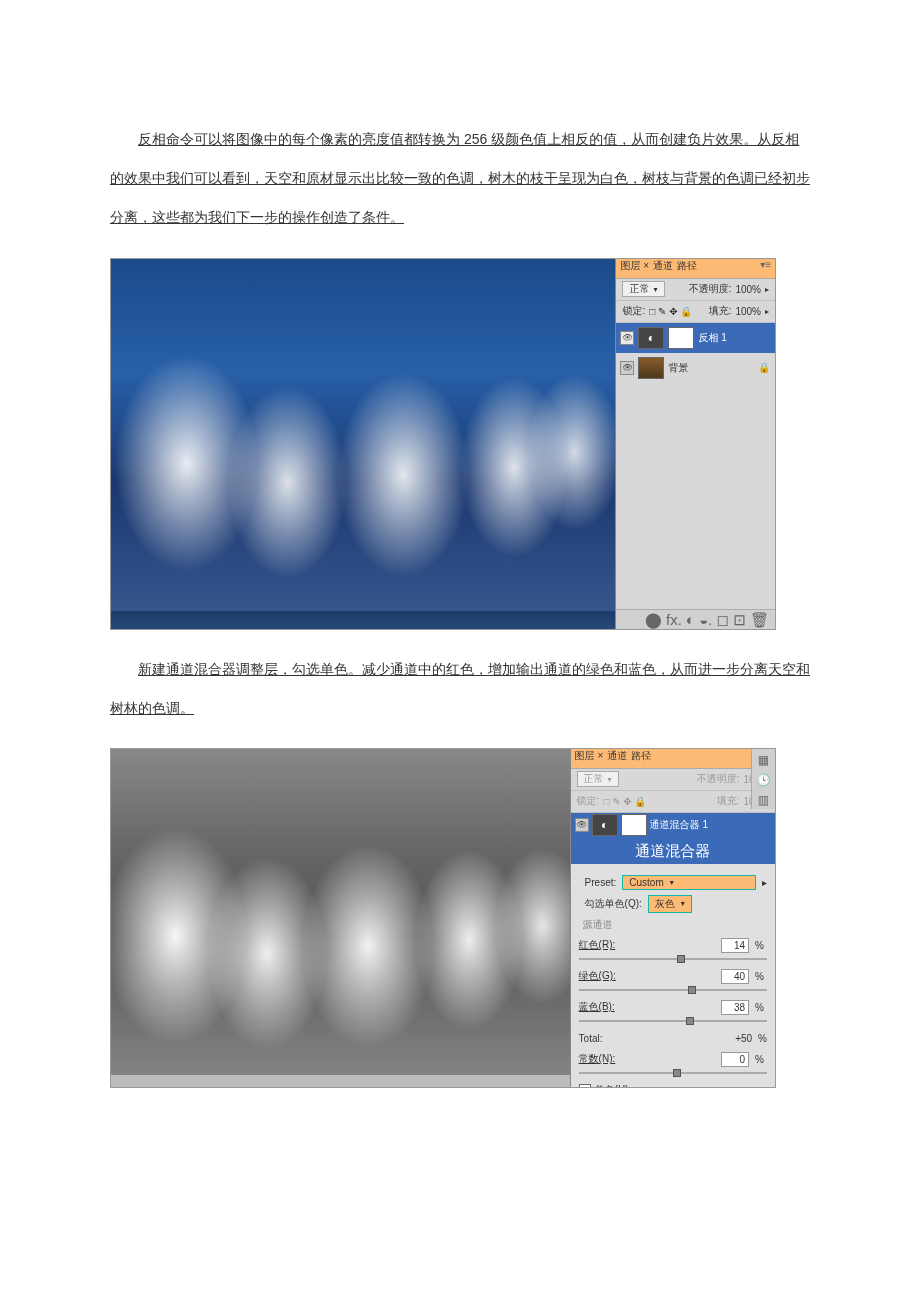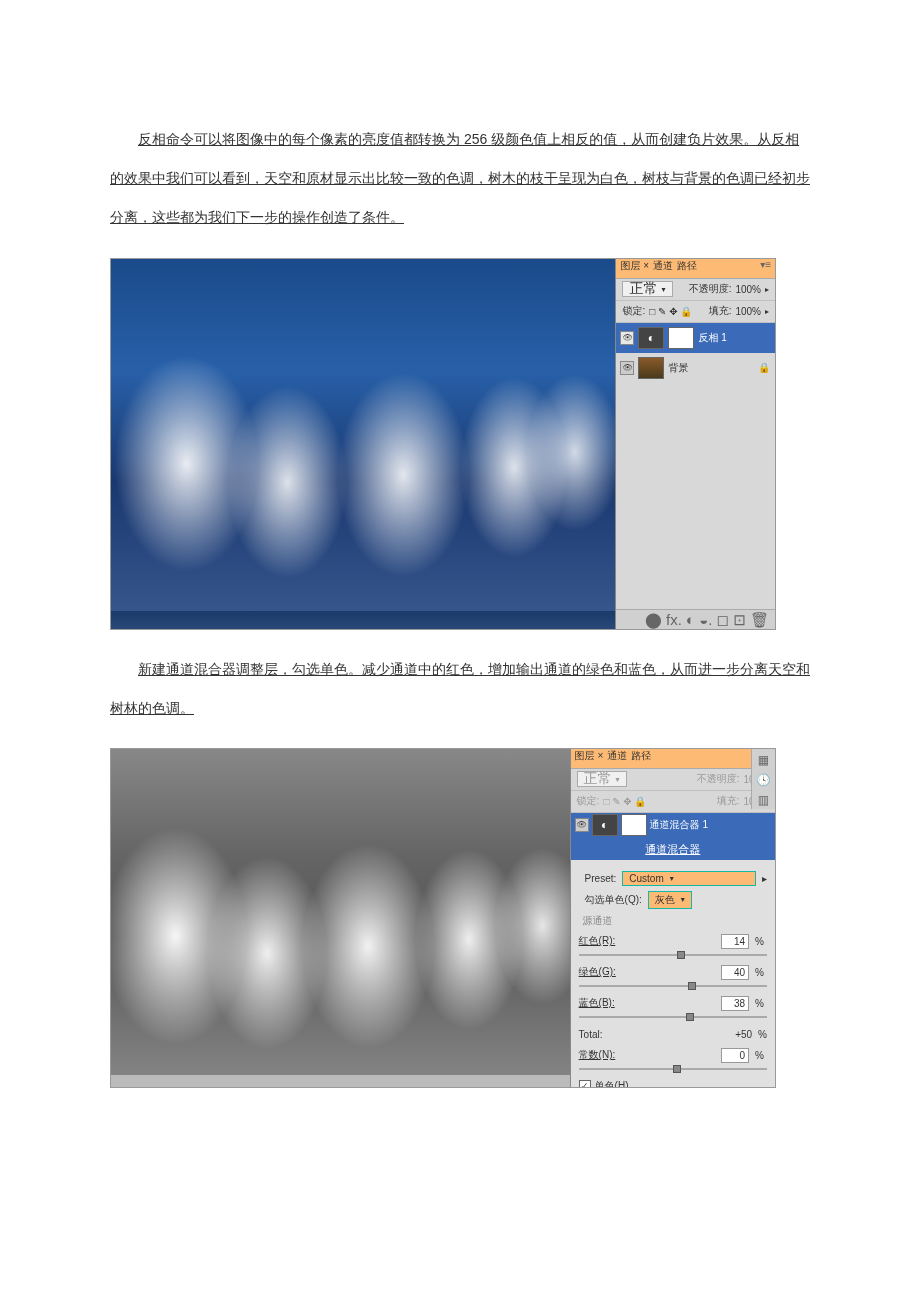--- a/index.html
+++ b/index.html
@@ -92,21 +92,21 @@
       height: 22px;
       font-size: 10px;
       padding: 0 6px;
       border-bottom: 1px solid #c0c0c0;
       gap: 4px;
     }
     .panel-row .dropdown {
       border: 1px solid #aaa;
       background: #f0f0f0;
       padding: 0 6px;
-      font-size: 14px;
+      font-size: 10px;
       display:flex;
       align-items:center;
       height:16px;
     }
     .panel-row .dropdown::after { content:'▾'; margin-left:4px; font-size:8px; }
     .layer-list {
       flex: 1;
       background: #d8d8d8;
     }
     .layer-item {
@@ -203,24 +203,23 @@
     .mixer-panel {
       flex:1;
       background:#e0e0e0;
       border-top: 2px solid #3a6ab8;
       display:flex;
       flex-direction:column;
     }
     .mixer-title {
       background:#3a6ab8;
       color:#fff;
-      font-size:11px;
+      font-size:15px;
       text-align:center;
       padding:3px 0;
-      text-decoration:underline;
     }
     .mixer-body {
       padding: 6px 8px;
       font-size:10px;
       color:#333;
     }
     .mixer-row {
       display:flex;
       align-items:center;
       margin: 5px 0;

